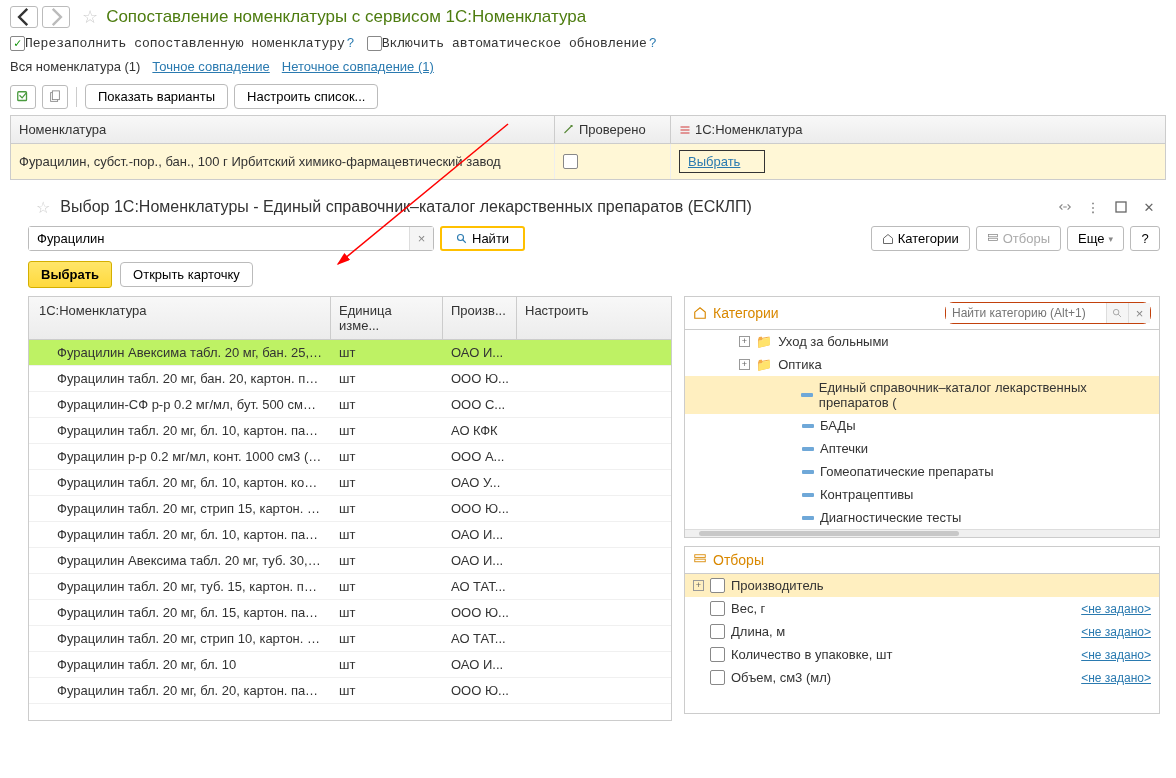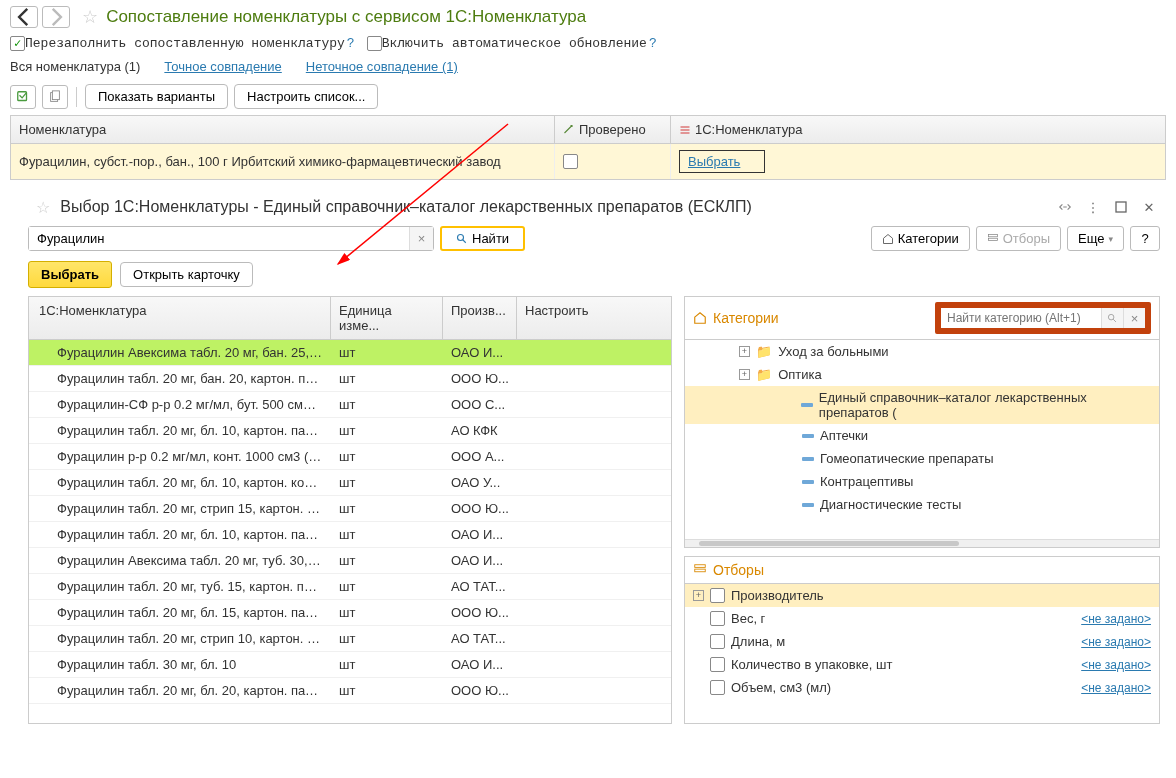--- a/index.html
+++ b/index.html
@@ -14,21 +14,21 @@
   
   .save-row { display: flex; align-items: center; padding: 4px 10px; gap: 12px; }
   .btn-yellow { background: linear-gradient(#ffe66a, #ffd93d); border: 1px solid #d4af00; border-radius: 3px; padding: 5px 12px; font-weight: bold; font-size: 13px; cursor: pointer; }
   .btn-normal { background: #fff; border: 1px solid #bbb; border-radius: 4px; padding: 4px 12px; font-size: 13px; cursor: pointer; }
   .chk-label { display: flex; align-items: center; font-size: 13px; font-family: Liberation Mono, monospace; }
   .chk { width: 15px; height: 15px; border: 1px solid #888; border-radius: 2px; display: inline-flex; align-items: center; justify-content: center; background: #fff; }
   .chk.checked::after { content: '✓'; color: #0a8f00; font-weight: bold; font-size: 12px; }
   .help-icon { color: #2a7ab0; font-size: 13px; margin-left: 2px; }
   
   
-  .filter-tabs { display: flex; align-items: center; padding: 4px 10px; gap: 24px; font-size: 13px; }
+  .filter-tabs { display: flex; align-items: center; padding: 4px 10px; gap: 12px; font-size: 13px; }
   .filter-tabs a { color: #2a7ab0; text-decoration: underline; cursor: pointer; }
   
   
   .toolbar-row { display: flex; align-items: center; padding: 6px 10px; gap: 6px; }
   .icon-btn { width: 26px; height: 24px; border: 1px solid #bbb; border-radius: 3px; background: #fff; display: flex; align-items: center; justify-content: center; cursor: pointer; }
   .icon-btn svg { width: 14px; height: 14px; }
   .divider-v { width: 1px; height: 20px; background: #ccc; margin: 0 2px; }
   
   
   .main-table { border: 1px solid #ccc; margin: 0 10px; }
@@ -79,21 +79,21 @@
   .lg-body { overflow-y: auto; height: 380px; position: relative; }
   .lg-row { display: flex; border-bottom: 1px solid #f0f0f0; }
   .lg-row > div { padding: 5px 8px; font-size: 13px; white-space: nowrap; overflow: hidden; text-overflow: ellipsis; }
   .lg-row.selected { background: #bef264; }
   .lg-row .lc1 { padding-left: 28px !important; }
   
   
   .panel { border: 1px solid #ccc; display: flex; flex-direction: column; }
   .panel-head { display: flex; align-items: center; padding: 5px 8px; gap: 6px; background: #fff; }
   .panel-title { color: #d98800; font-size: 14px; }
-  .cat-search { display: flex; border: 6px solid #c2410c; border-radius: 2px; margin-left: auto; }
+  .cat-search { display: flex; border: 1px solid #c2410c; border-radius: 8px; margin-left: auto; }
   .cat-search input { width: 160px; border: none; padding: 3px 6px; font-size: 12px; outline: none; color: #999; }
   .cat-search .sbtn { width: 22px; border-left: 1px solid #ddd; background: #f5f5f5; display:flex; align-items:center; justify-content:center; color:#888; }
   .cat-body { border-top: 1px solid #ccc; overflow-y: auto; height: 200px; }
   .cat-row { display: flex; align-items: center; gap: 6px; padding: 4px 8px; font-size: 13px; cursor: pointer; }
   .cat-row.selected { background: #ffefc0; }
   .cat-row.l1 { padding-left: 54px; }
   .cat-row.l2 { padding-left: 100px; }
   .cat-expand { width: 11px; height: 11px; border: 1px solid #999; display: inline-flex; align-items: center; justify-content: center; font-size: 9px; line-height: 1; color: #666; }
   .cat-folder { color: #e8a33d; }
   .cat-dash { width: 12px; height: 4px; background: #6fa8d8; border-radius: 1px; display: inline-block; }
@@ -329,21 +329,21 @@
             <div class="lc3">ООО Ю...</div>
             <div class="lc4"></div>
           </div>
           <div class="lg-row">
             <div class="lc1">Фурацилин табл. 20 мг, стрип 10, картон. п...</div>
             <div class="lc2">шт</div>
             <div class="lc3">АО ТАТ...</div>
             <div class="lc4"></div>
           </div>
           <div class="lg-row">
-            <div class="lc1">Фурацилин табл. 30 мг, бл. 10</div>
+            <div class="lc1">Фурацилин табл. 20 мг, бл. 10</div>
             <div class="lc2">шт</div>
             <div class="lc3">ОАО И...</div>
             <div class="lc4"></div>
           </div>
           <div class="lg-row">
             <div class="lc1">Фурацилин табл. 20 мг, бл. 20, картон. пач. 1</div>
             <div class="lc2">шт</div>
             <div class="lc3">ООО Ю...</div>
             <div class="lc4"></div>
           </div>
@@ -381,20 +381,25 @@
               <span>Оптика</span>
             </div>
             <div class="cat-row l2 selected">
               <span style="width:11px"></span>
               <span class="cat-dash"></span>
               <span>Единый справочник–каталог лекарственных препаратов (</span>
             </div>
             <div class="cat-row l2">
               <span style="width:11px"></span>
               <span class="cat-dash"></span>
+              <span>БАДы</span>
+            </div>
+            <div class="cat-row l2">
+              <span style="width:11px"></span>
+              <span class="cat-dash"></span>
               <span>Аптечки</span>
             </div>
             <div class="cat-row l2">
               <span style="width:11px"></span>
               <span class="cat-dash"></span>
               <span>Гомеопатические препараты</span>
             </div>
             <div class="cat-row l2">
               <span style="width:11px"></span>
               <span class="cat-dash"></span>

